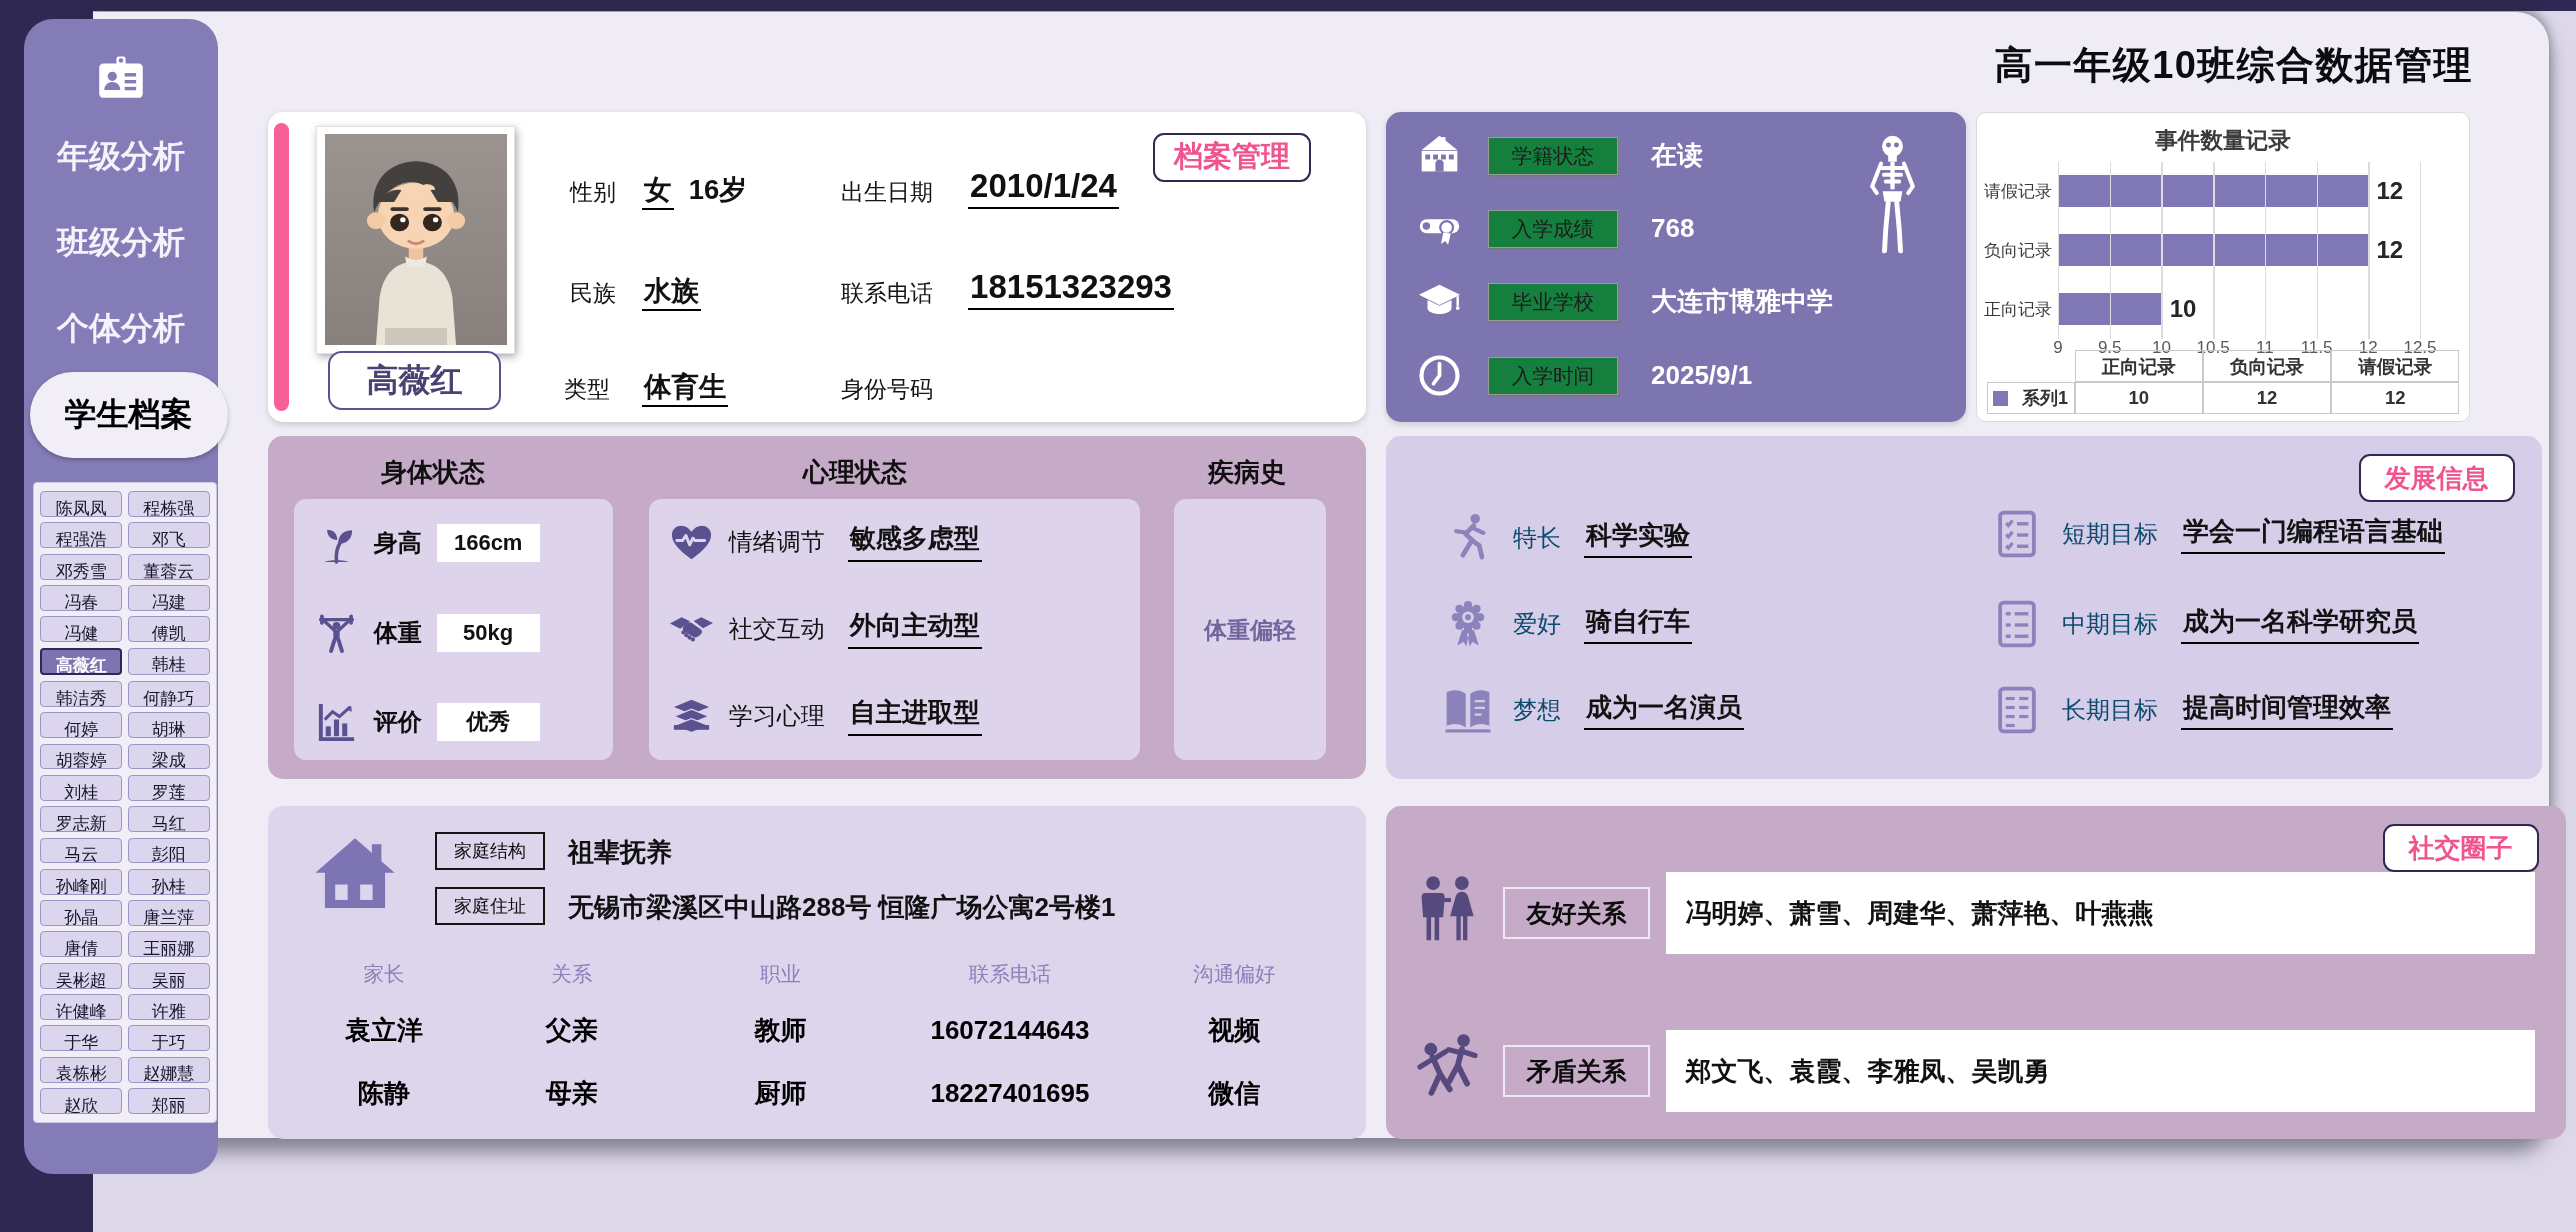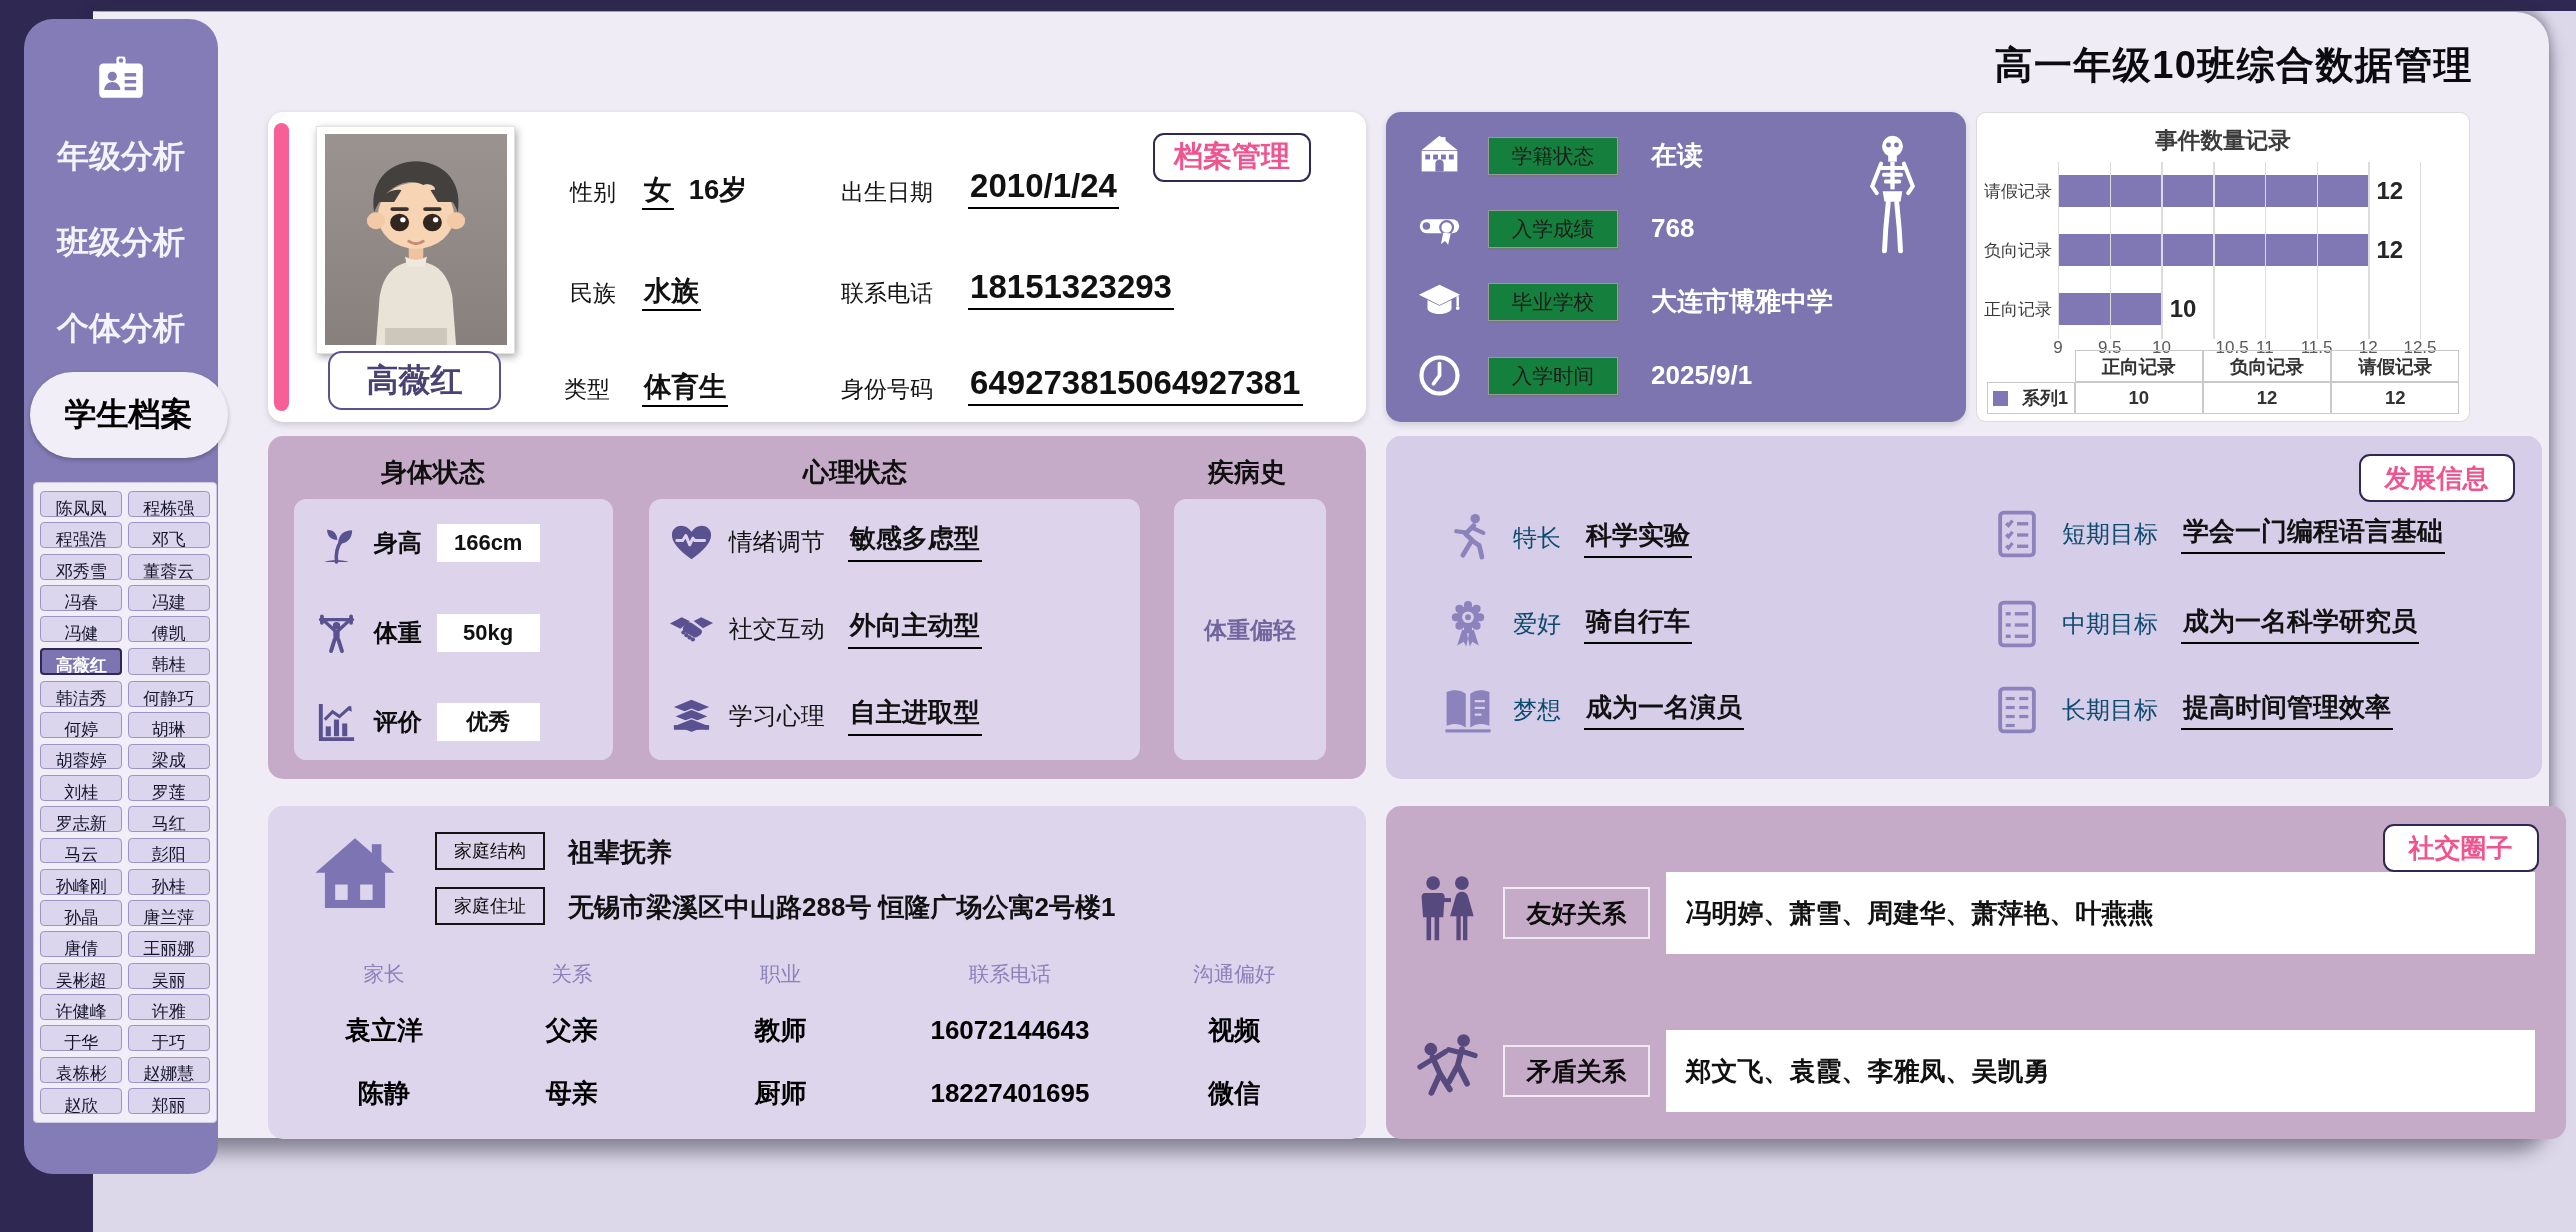--- a/index.html
+++ b/index.html
@@ -246,21 +246,20 @@
     <span class="pf-value pf-big" style="left:700px; top:55px;"><b class="u">2010/1/24</b></span>
 
     <span class="pf-label" style="left:302px; top:166px;">民族</span>
     <span class="pf-value" style="left:374px; top:161px;"><b class="u">水族</b></span>
     <span class="pf-label" style="left:573px; top:166px;">联系电话</span>
     <span class="pf-value pf-big" style="left:700px; top:156px;"><b class="u">18151323293</b></span>
 
     <span class="pf-label" style="left:296px; top:262px;">类型</span>
     <span class="pf-value" style="left:374px; top:257px;"><b class="u">体育生</b></span>
     <span class="pf-label" style="left:573px; top:262px;">身份号码</span>
-    <span class="pf-value pf-big" style="left:700px; top:252px;"><b class="u">649273815064927381</b></span>
 
     <div class="pink-badge">档案管理</div>
   </section>
 
   <section class="panel status card-shadow">
     <div class="st-row" style="top:23px;">
       <svg class="st-icon" viewBox="0 0 24 24">
         <path d="M12 1.5 2.5 9h19z" fill="currentColor"></path>
           <rect x="2.5" y="9.5" width="19" height="11" fill="currentColor"></rect>
         <rect x="4.4" y="11.5" width="2.6" height="2.6" fill="#7d75b0"></rect>
@@ -346,21 +345,21 @@
         <div class="gridline" style="left: 42.8571%;"></div>
         <div class="gridline" style="left: 57.1429%;"></div>
         <div class="gridline" style="left: 71.4286%;"></div>
         <div class="gridline" style="left: 85.7143%;"></div>
         <div class="gridline" style="left: 100%;"></div>
       </div>
     <div class="ticks" id="tickRow">
         <span class="tick" style="left: 0%;">9</span>
         <span class="tick" style="left: 14.2857%;">9.5</span>
         <span class="tick" style="left: 28.5714%;">10</span>
-        <span class="tick" style="left: 42.8571%; margin-left: 19px;">10.5</span>
+        <span class="tick" style="left: 42.8571%;">10.5</span>
         <span class="tick" style="left: 57.1429%;">11</span>
         <span class="tick" style="left: 71.4286%;">11.5</span>
         <span class="tick" style="left: 85.7143%;">12</span>
         <span class="tick" style="left: 100%;">12.5</span>
       </div>
     <div class="legend">
       <div class="lg-cell lg-blank"></div>
       <div class="lg-cell">正向记录</div>
       <div class="lg-cell">负向记录</div>
       <div class="lg-cell">请假记录</div>

